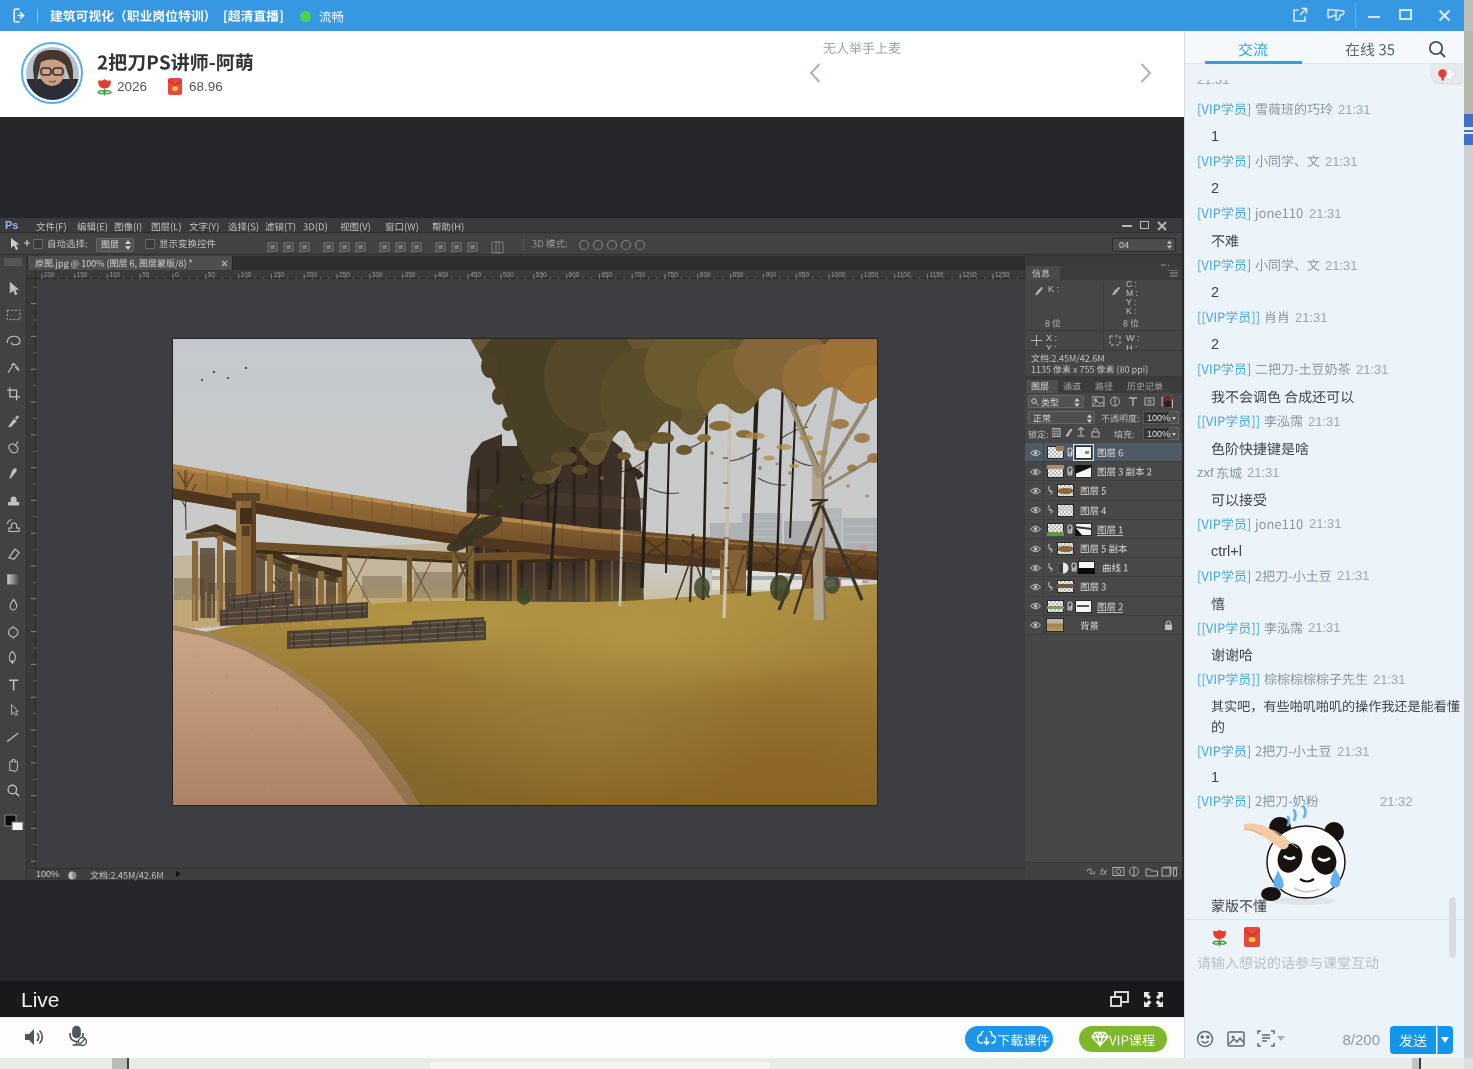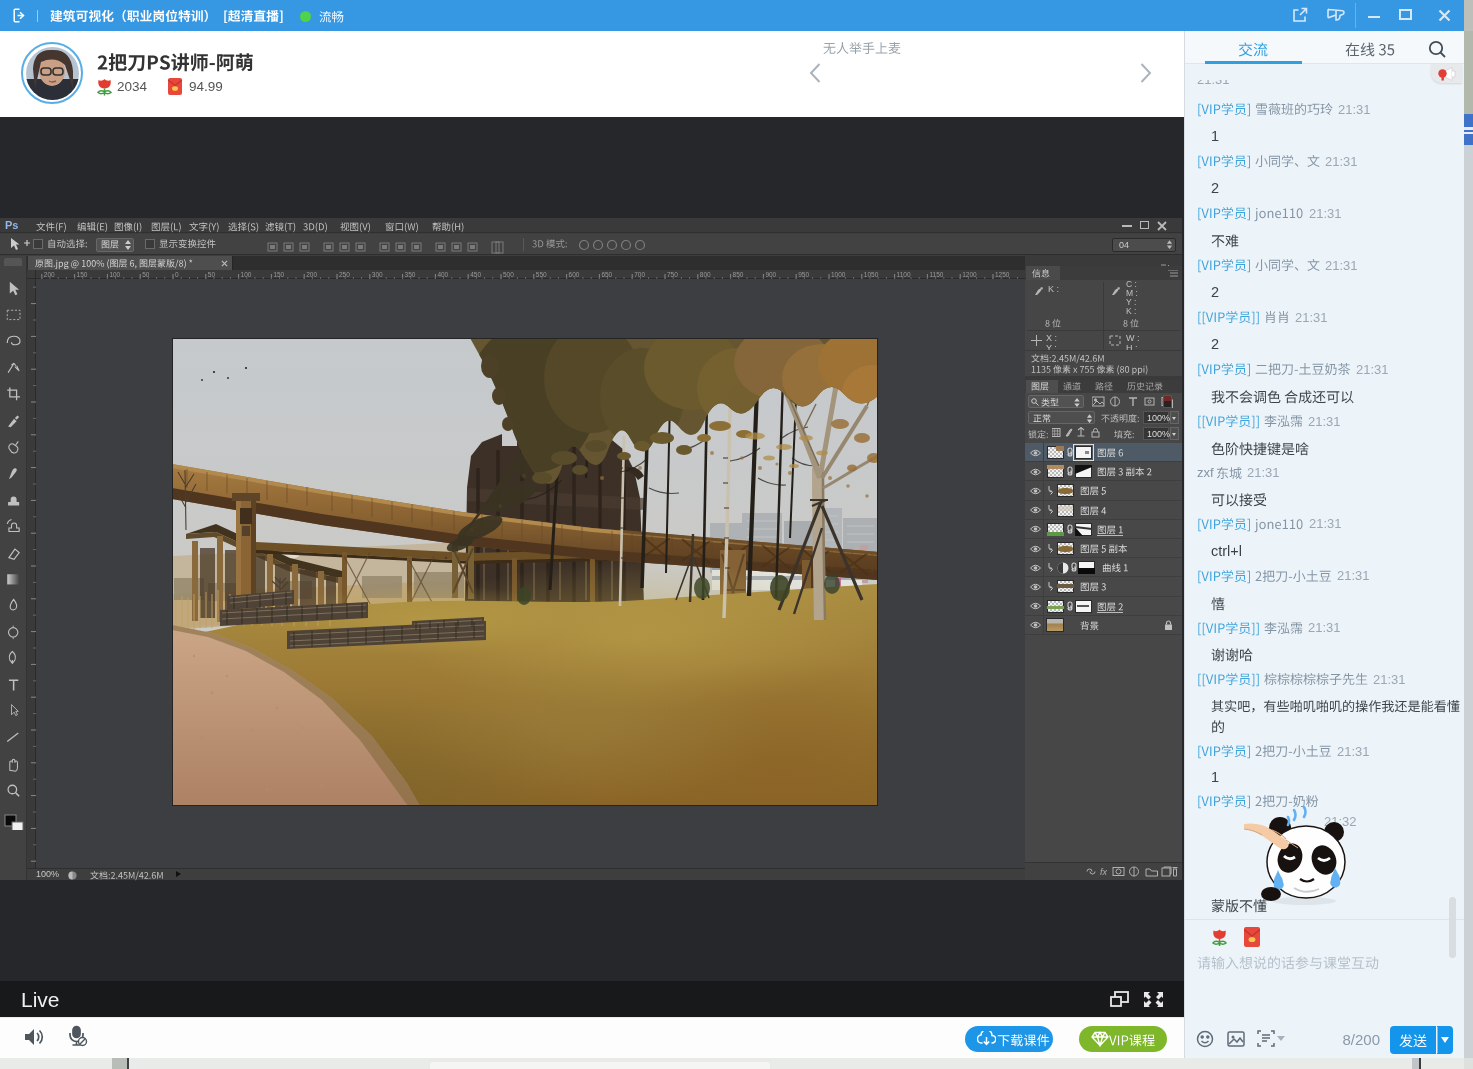--- a/index.html
+++ b/index.html
@@ -95,22 +95,22 @@
       <use href="#g22" transform="translate(11.2 20.5) scale(0.019 -0.019)"></use>
       <use href="#g23" transform="translate(30.2 20.5) scale(0.019 -0.019)"></use>
       <use href="#g24" transform="translate(49.2 20.5) scale(0.019 -0.019)"></use>
       <use href="#g25" transform="translate(61.9 20.5) scale(0.019 -0.019)"></use>
       <use href="#g26" transform="translate(73.7 20.5) scale(0.019 -0.019)"></use>
       <use href="#g27" transform="translate(92.7 20.5) scale(0.019 -0.019)"></use>
       <use href="#g28" transform="translate(111.7 20.5) scale(0.019 -0.019)"></use>
       <use href="#g29" transform="translate(118.8 20.5) scale(0.019 -0.019)"></use>
       <use href="#g30" transform="translate(137.8 20.5) scale(0.019 -0.019)"></use>
     </svg>
-<div class="abs" style="left:117px;top:79px;font-size:13.5px;color:#555">2034</div>
-<div class="abs" style="left:189px;top:79px;font-size:13.5px;color:#555">94.99</div>
+<div class="abs" style="left:117px;top:79px;font-size:13.5px;color:#555">2026</div>
+<div class="abs" style="left:189px;top:79px;font-size:13.5px;color:#555">68.96</div>
 <svg style="position:absolute;left:823.0px;top:39px;width:80.0px;height:18.8px; overflow:visible" fill="#98a2ab">
       <use href="#g31" transform="translate(0.0 14.0) scale(0.013 -0.013)"></use>
       <use href="#g32" transform="translate(13.0 14.0) scale(0.013 -0.013)"></use>
       <use href="#g33" transform="translate(26.0 14.0) scale(0.013 -0.013)"></use>
       <use href="#g34" transform="translate(39.0 14.0) scale(0.013 -0.013)"></use>
       <use href="#g35" transform="translate(52.0 14.0) scale(0.013 -0.013)"></use>
       <use href="#g36" transform="translate(65.0 14.0) scale(0.013 -0.013)"></use>
     </svg>
 <div class="abs" style="left:0;top:117px;width:1185px;height:864px;background:#25272B;"></div>
 <div class="abs" style="left:0;top:218px;width:1182px;height:662px;background:#3C3E41;">
@@ -1716,21 +1716,21 @@
       <use href="#g142" transform="translate(49.9 14.0) scale(0.013 -0.013)"></use>
     </svg>
     <svg style="position:absolute;left:1255.3px;top:792px;width:65.7px;height:18.8px; overflow:visible" fill="#8394A5">
       <use href="#g95" transform="translate(0.0 14.0) scale(0.013 -0.013)"></use>
       <use href="#g158" transform="translate(7.2 14.0) scale(0.013 -0.013)"></use>
       <use href="#g159" transform="translate(20.2 14.0) scale(0.013 -0.013)"></use>
       <use href="#g160" transform="translate(33.2 14.0) scale(0.013 -0.013)"></use>
       <use href="#g163" transform="translate(37.7 14.0) scale(0.013 -0.013)"></use>
       <use href="#g207" transform="translate(50.7 14.0) scale(0.013 -0.013)"></use>
     </svg>
-    <div class="abs" style="left:1324px;top:794px;font-size:13px;color:#9aa7b5;margin-top:20px;">21:32</div>
+    <div class="abs" style="left:1380px;top:794px;font-size:13px;color:#9aa7b5;">21:32</div>
 <svg class="abs" style="left:1244px;top:806px" width="118" height="100" viewBox="0 0 118 100">
 <ellipse cx="60" cy="95" rx="32" ry="4" fill="#d4dae0" opacity=".6"></ellipse>
 <circle cx="36" cy="22" r="11" fill="#17120f"></circle>
       <circle cx="90" cy="26" r="10" fill="#17120f"></circle>
 <ellipse cx="62" cy="56" rx="39" ry="36" fill="#fefefe" stroke="#1a1513" stroke-width="1.5"></ellipse>
 <ellipse cx="46" cy="52" rx="12" ry="15" fill="#17120f" transform="rotate(20 46 52)"></ellipse>
 <ellipse cx="80" cy="54" rx="12" ry="15" fill="#17120f" transform="rotate(-20 80 54)"></ellipse>
 <path d="M40 50 q5 5 11 1 M74 52 q6 5 12 0" stroke="#fff" stroke-width="2.8" fill="none"></path>
 <path d="M56 73 q7 5 14 0" stroke="#17120f" stroke-width="2.2" fill="none"></path>
 <path d="M50 82 q12 7 25 1" stroke="#c9ccd2" stroke-width="1.8" fill="none"></path>

